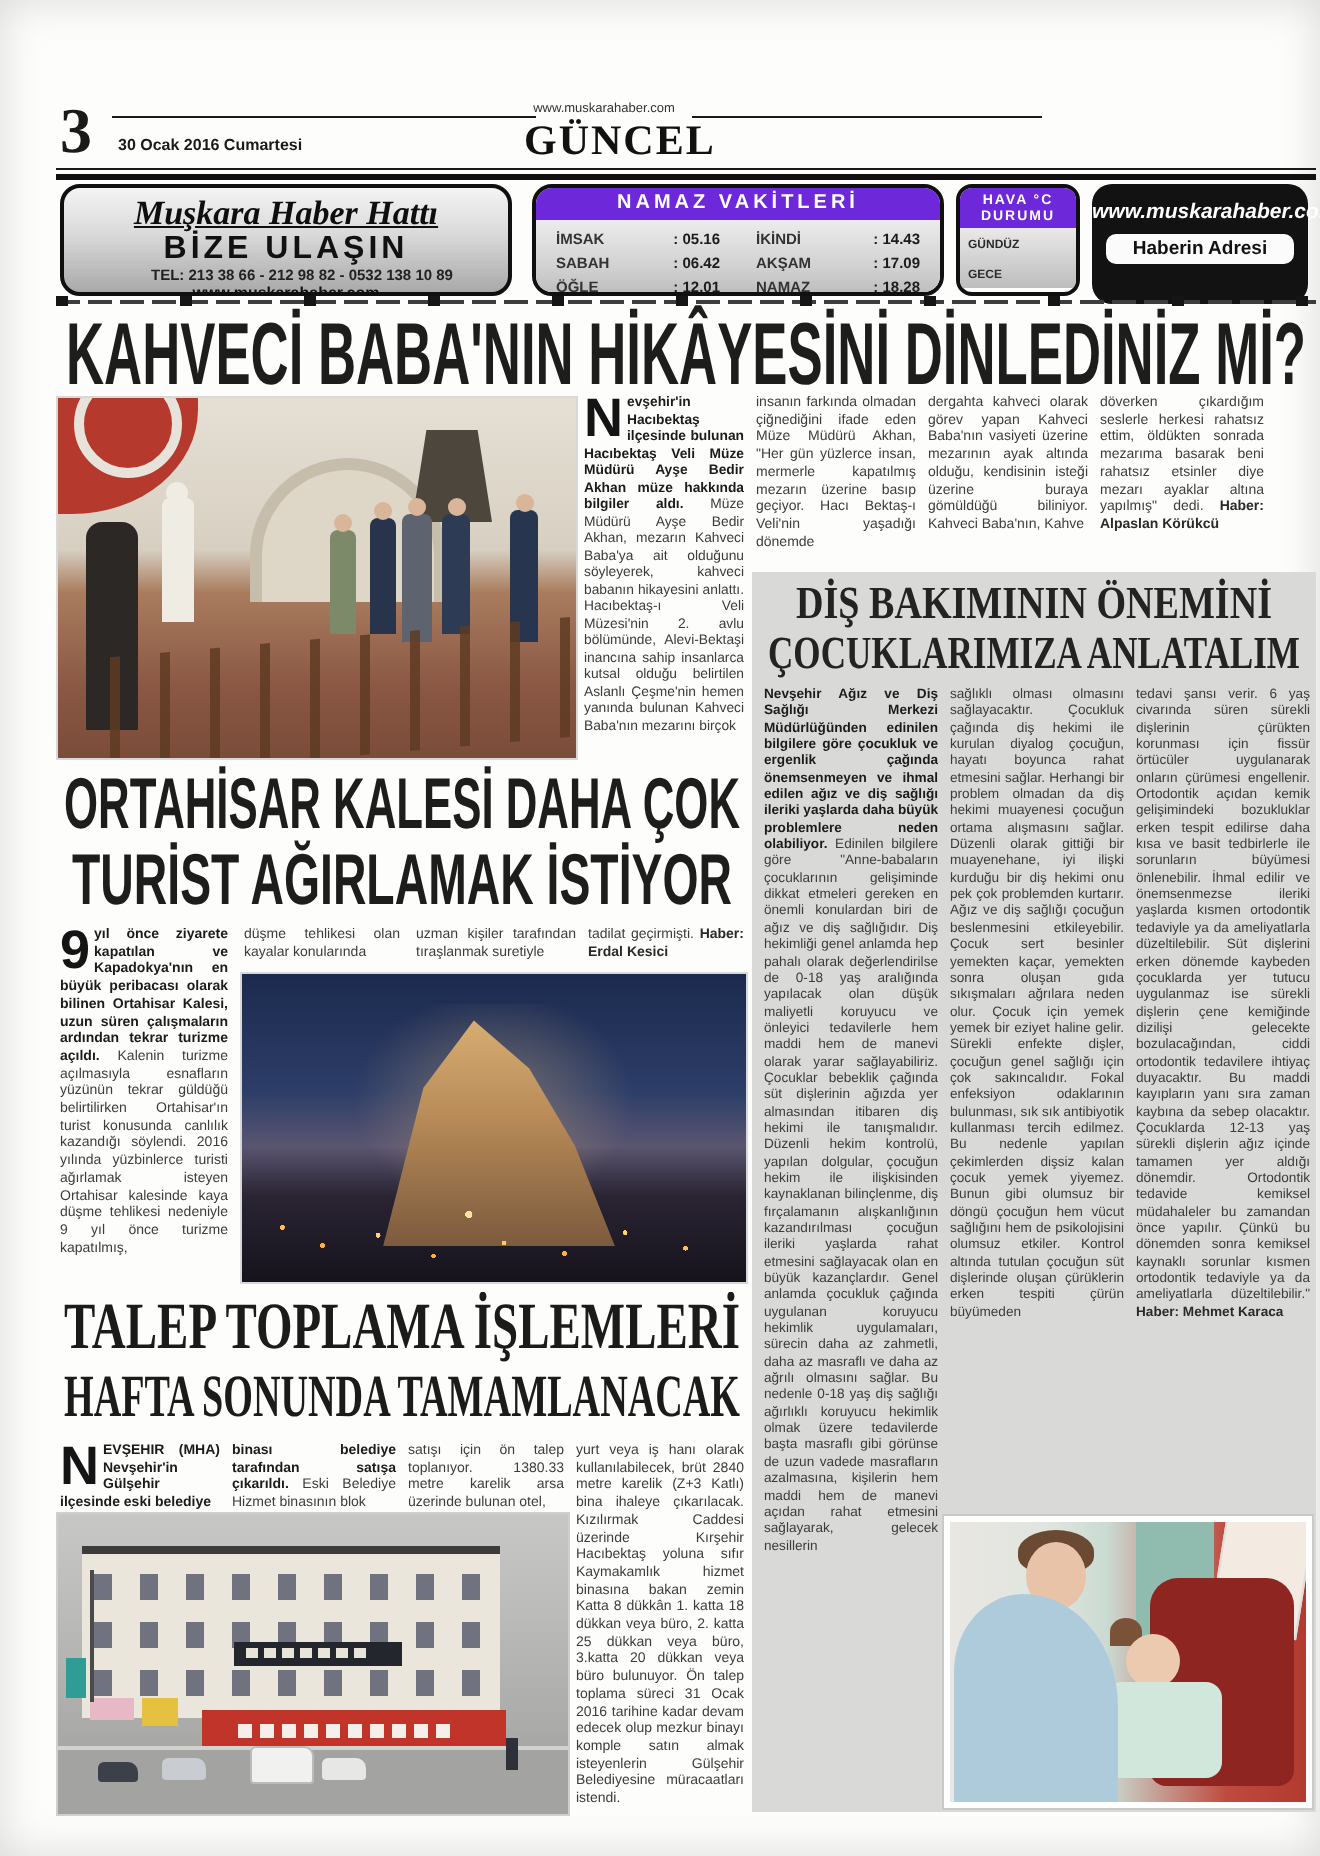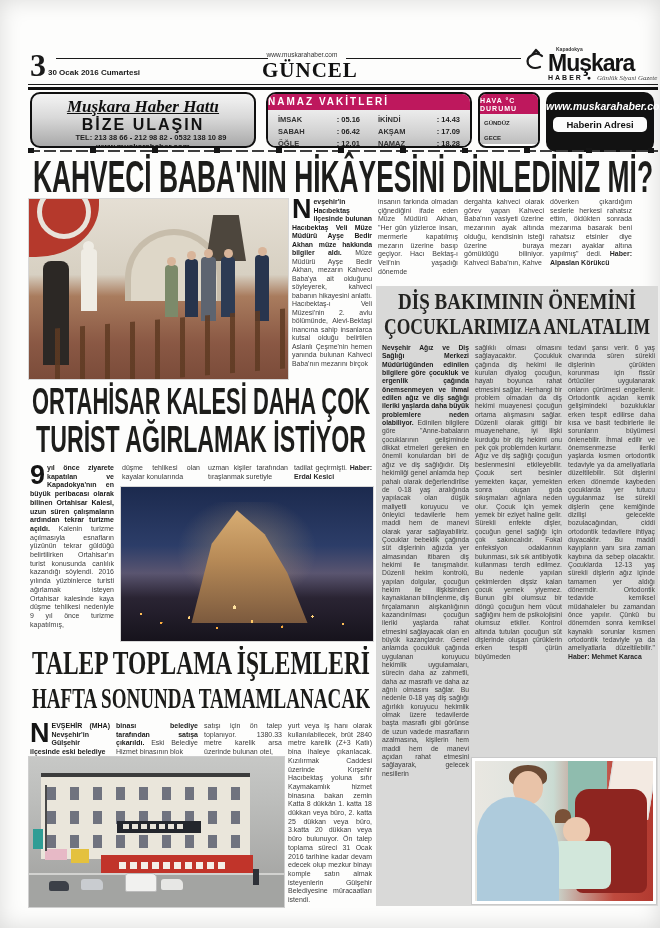--- a/index.html
+++ b/index.html
@@ -18,21 +18,21 @@
   .logo-sub{font:bold 7px/8px "Liberation Sans",sans-serif;letter-spacing:2px;color:#141414;}
   .logo-tag{font:italic 7px/8px "Liberation Serif",serif;color:#444;}
   .thickrule{border-top:1px solid #1a1a1a;border-bottom:3px solid #111;height:2px;}
   
   .roundbox{border:2px solid #101010;border-radius:10px;overflow:hidden;}
   .contact{background:linear-gradient(180deg,#f4f4f4 0%,#d9d9d9 45%,#a9a9a9 100%);text-align:center;}
   .contact .t1{font:italic bold 17px/19px "Liberation Serif",serif;color:#0e0e0e;padding-top:3px;text-decoration:underline;}
   .contact .t2{font:bold 16px/17px "Liberation Sans",sans-serif;letter-spacing:2px;color:#111;}
   .contact .t3{font:bold 7.5px/9px "Liberation Sans",sans-serif;color:#222;padding-left:16px;}
   .contact .t4{font:bold 8px/10px "Liberation Sans",sans-serif;color:#111;}
-  .blackbar{background:#be185d;color:#fff;}
+  .blackbar{background:#6d28d9;color:#fff;text-align:center;}
   .namaz-title{font:bold 10px/16px "Liberation Sans",sans-serif;letter-spacing:2px;}
   .namaz-body{background:linear-gradient(180deg,#ececec 0%,#cfcfcf 60%,#b5b5b5 100%);
               display:grid;grid-template-columns:1fr 1fr;padding:4px 10px 2px 10px;column-gap:18px;}
   .ptime{display:flex;justify-content:space-between;font:bold 7.5px/11px "Liberation Sans",sans-serif;color:#1c1c1c;}
   .ptime .lab{color:#333;}
   .hava-head{font:bold 7px/7.5px "Liberation Sans",sans-serif;letter-spacing:1px;padding:3px 0 2px 0;}
   .hava-body{background:linear-gradient(180deg,#e9e9e9,#bdbdbd);padding:1px 4px;}
   .hava-row{display:flex;align-items:center;justify-content:space-between;}
   .hava-row .lab{font:bold 6px/8px "Liberation Sans",sans-serif;color:#2b2b2b;}
   .hava-row .val{font:bold 15px/15px "Liberation Sans",sans-serif;color:#1a1a1a;margin-left:40px;}
@@ -99,39 +99,26 @@
   .d-xray{position:absolute;right:0px;top:-4px;width:42px;height:58px;background:#f3eae2;border:1px solid #ddd;transform:rotate(9deg);}
   .disbox{background:#d9d9d8;}
 </style>
 </head>
 <body>
 
 <div id="page">
 
   <div class="abs pagenum" style="left:30px;top:50px;">3</div>
   <div class="abs hrule" style="left:56px;top:58px;width:212px;"></div>
-  <div class="abs date" style="left:48px;top:68px;">30 Ocak 2016 Cumartesi</div>
+  <div class="abs date" style="left:59px;top:68px;">30 Ocak 2016 Cumartesi</div>
   <div class="abs" style="left:262px;top:51px;width:80px;">
     <div class="sec-url">www.muskarahaber.com</div>
     <div class="sec-name">GÜNCEL</div>
   </div>
   <div class="abs hrule" style="left:346px;top:58px;width:175px;"></div>
-  <div class="abs" style="left:528px;top:46px;width:130px;">
-    <span class="abs" style="left:-4px;top:2px;">
-      <svg width="26" height="26" viewBox="0 0 26 26">
-          <path d="M4 16 Q2 10 8 7 Q14 4 18 8 M8 7 L12 2 M12 2 l3 3 M4 16 q4 6 12 3" stroke="#1a1a1a" stroke-width="2.2" fill="none" stroke-linecap="round"></path>
-        </svg>
-    </span>
-    <div class="logo-region" style="margin-left:28px;">Kapadokya</div>
-    <div class="logo-name" style="margin-left:20px;">Muşkara</div>
-    <div style="display:flex;gap:4px;margin-left:20px;align-items:baseline;">
-      <span class="logo-sub">HABER ●</span>
-      <span class="logo-tag">Günlük Siyasi Gazete</span>
-    </div>
-  </div>
   <div class="abs thickrule" style="left:28px;top:84px;width:630px;"></div>
 
   <div class="abs roundbox contact" style="left:30px;top:92px;width:222px;height:52px;">
     <div class="t1">Muşkara Haber Hattı</div>
     <div class="t2">BİZE ULAŞIN</div>
     <div class="t3">TEL: 213 38 66 - 212 98 82 - 0532 138 10 89</div>
     <div class="t4">www.muskarahaber.com</div>
   </div>
 
   <div class="abs roundbox" style="left:266px;top:92px;width:202px;height:52px;">

